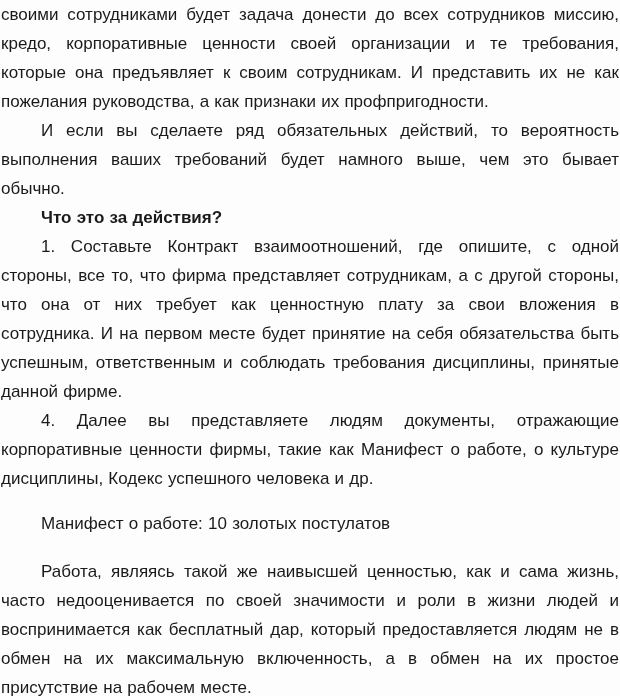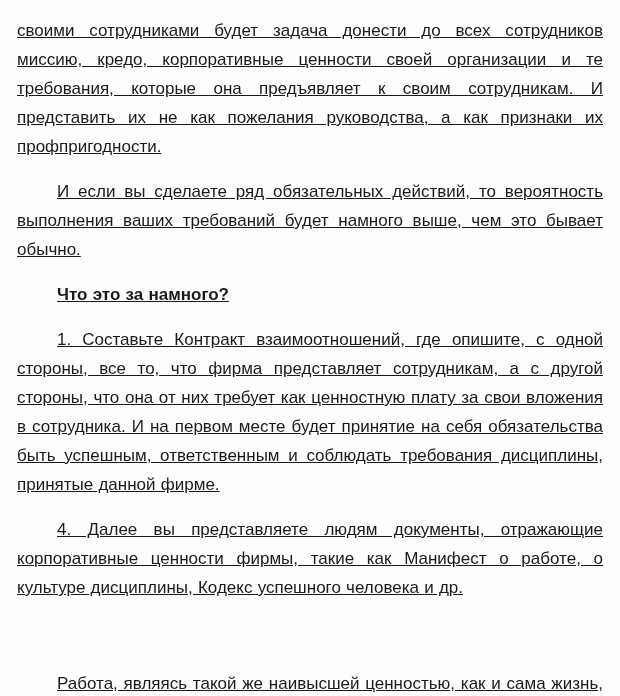--- a/index.html
+++ b/index.html
@@ -16,26 +16,25 @@
     box-sizing: border-box;
     width: 620px;
     height: 696px;
     padding: 0 1px;
     font-family: "Liberation Sans", "DejaVu Sans", sans-serif;
     font-size: 17px;
     line-height: 29px;
     color: #1a1a1a;
   }
   .para {
-    margin: 16px;
+    margin: 0;
     text-align: justify;
     text-justify: inter-word;
     hyphens: none;
     word-spacing: 0.5px;
-    text-decoration: underline;
   }
   .indent {
     text-indent: 40px;
   }
   .bold {
     font-weight: bold;
   }
   .spacer-a {
     height: 16px;
   }
@@ -44,25 +43,26 @@
   }
 </style>
 </head>
 <body>
 
 <div class="page">
   <p class="para">своими сотрудниками будет задача донести до всех сотрудников миссию, кредо, корпоративные ценности своей организации и те требования, которые она предъявляет к своим сотрудникам. И представить их не как пожелания руководства, а как признаки их профпригодности.</p>
 
   <p class="para indent">И если вы сделаете ряд обязательных действий, то вероятность выполнения ваших требований будет намного выше, чем это бывает обычно.</p>
 
-  <p class="para indent bold">Что это за намного?</p>
+  <p class="para indent bold">Что это за действия?</p>
 
   <p class="para indent">1. Составьте Контракт взаимоотношений, где опишите, с одной стороны, все то, что фирма представляет сотрудникам, а с другой стороны, что она от них требует как ценностную плату за свои вложения в сотрудника. И на первом месте будет принятие на себя обязательства быть успешным, ответственным и соблюдать требования дисциплины, принятые данной фирме.</p>
 
   <p class="para indent">4. Далее вы представляете людям документы, отражающие корпоративные ценности фирмы, такие как Манифест о работе, о культуре дисциплины, Кодекс успешного человека и др.</p>
 
   <div class="spacer-a"></div>
 
+  <p class="para indent">Манифест о работе: 10 золотых постулатов</p>
 
   <div class="spacer-b"></div>
 
   <p class="para indent">Работа, являясь такой же наивысшей ценностью, как и сама жизнь, часто недооценивается по своей значимости и роли в жизни людей и воспринимается как бесплатный дар, который предоставляется людям не в обмен на их максимальную включенность, а в обмен на их простое присутствие на рабочем месте.</p>
 </div>
 
 </body></html>

